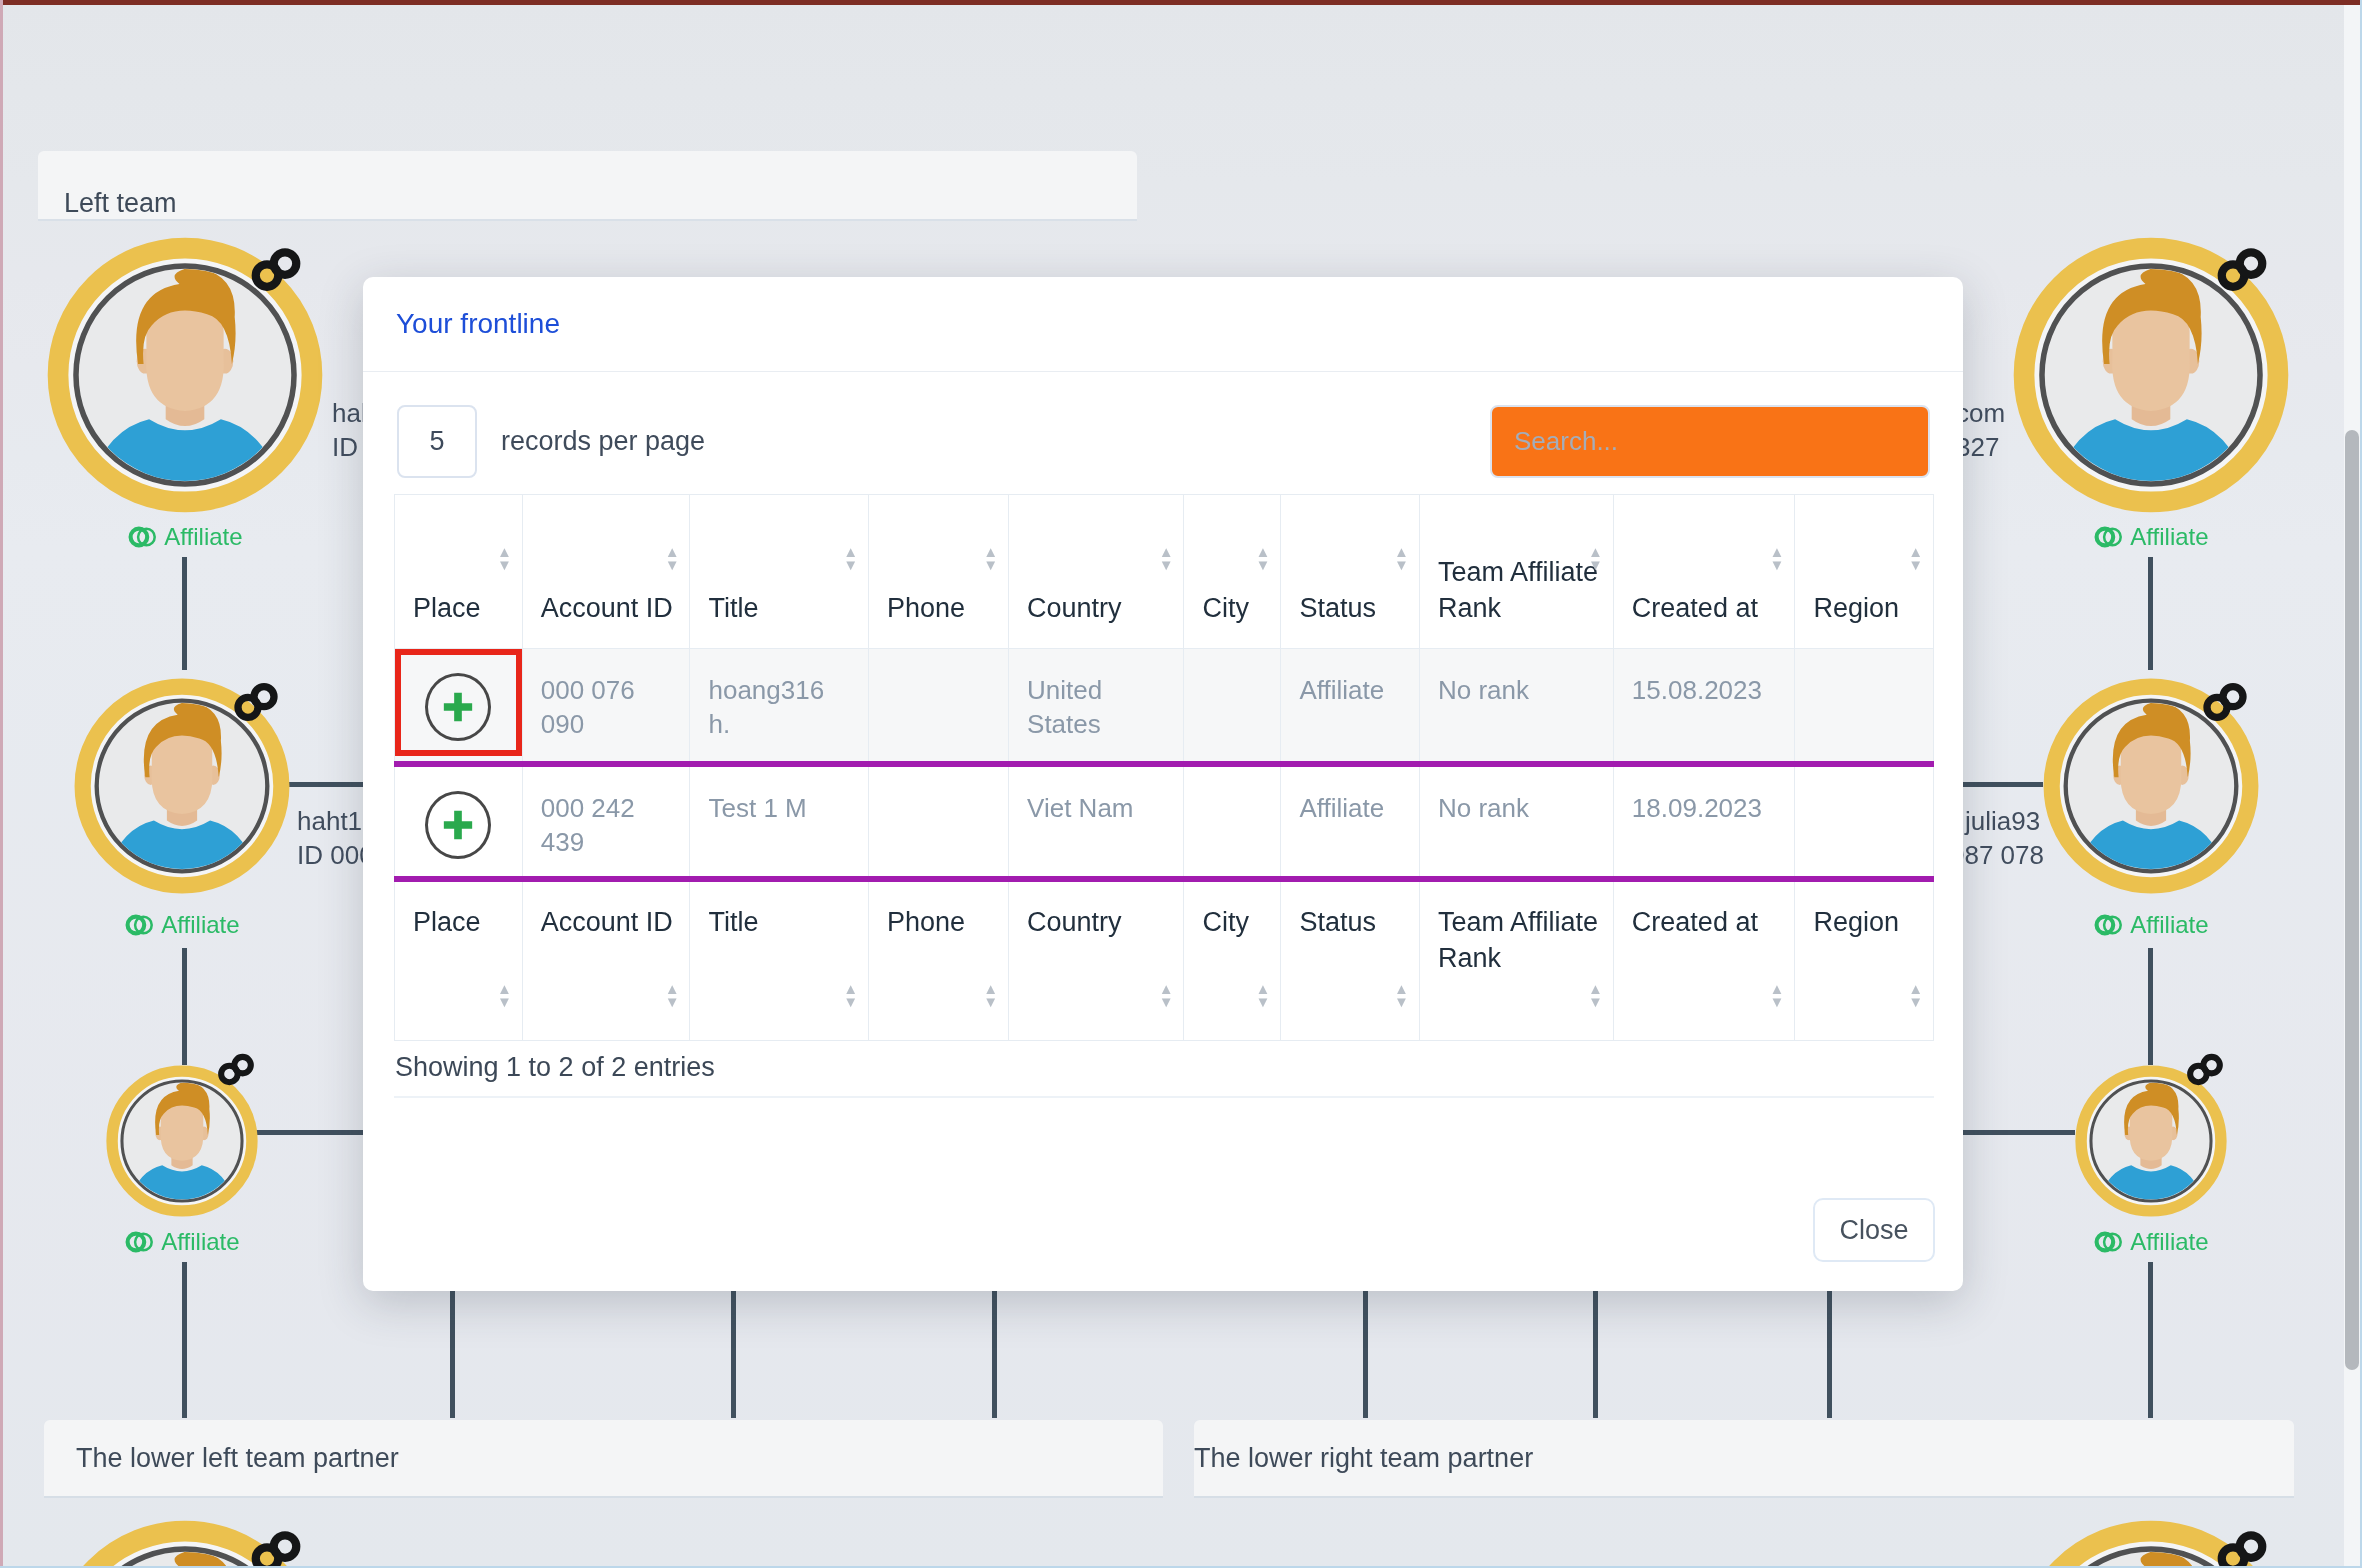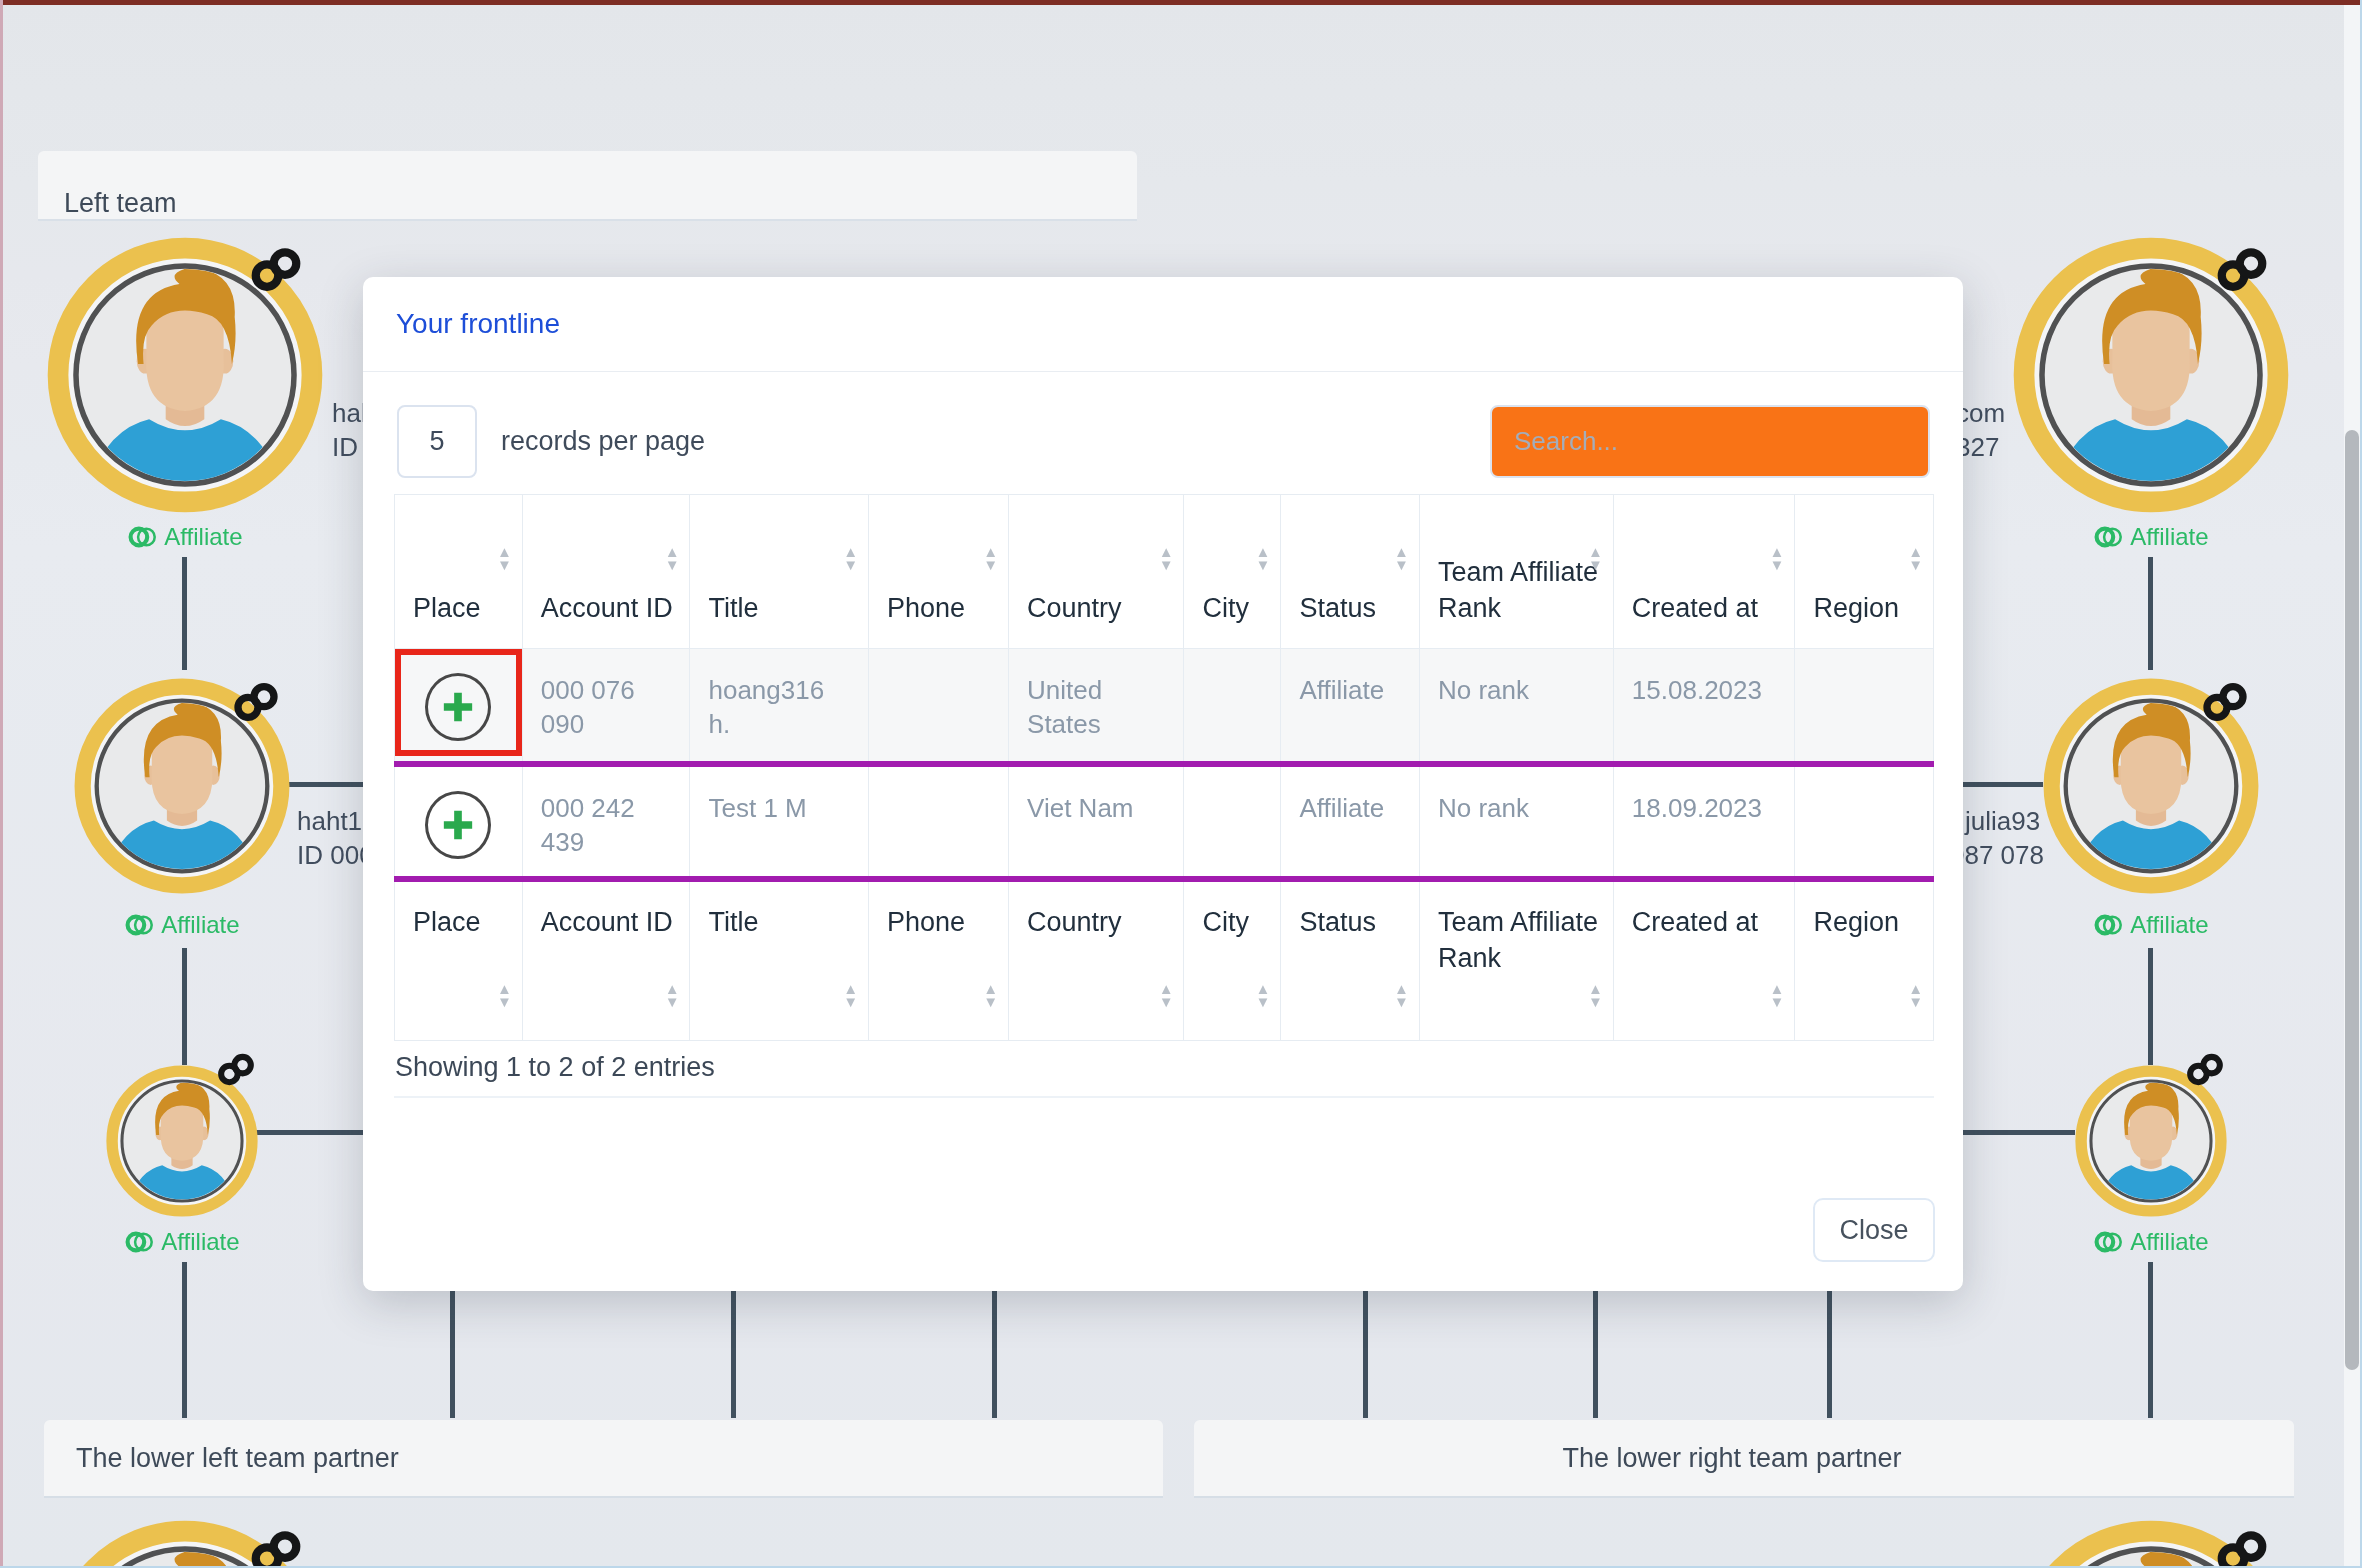--- a/index.html
+++ b/index.html
@@ -20,21 +20,21 @@
               font-size:27px; color:#3c4857; }
   #left-team-bar  { left:38px;  top:151px; width:1099px; padding-left:26px; }
   #right-team-bar { left:1194px; top:151px; width:1100px; justify-content:flex-end; padding-right:24px; }
   .spillover { color:#e8291c; margin-left:10px; }
 
   
   .partner-bar { position:absolute; height:78px; background:#ffffff; border-bottom:2px solid #dfe7ee;
                  border-radius:6px 6px 0 0; display:flex; align-items:center; z-index:2;
                  font-size:27px; color:#3c4857; }
   #lower-left-bar  { left:44px;  top:1420px; width:1119px; padding-left:32px; }
-  #lower-right-bar { left:1194px; top:1420px; width:1100px; justify-content:center; padding-right:24px; }
+  #lower-right-bar { left:1194px; top:1420px; width:1100px; justify-content:flex-start; padding-right:24px; }
 
   
   .line { position:absolute; background:#3e4e5c; z-index:1; }
 
   
   .frag { position:absolute; font-size:26px; color:#3f4b5c; white-space:nowrap; z-index:1; line-height:30px; }
 
   
   .node { position:absolute; z-index:3; cursor:pointer; }
   .node .av { position:absolute; left:0; top:0; width:100%; height:100%; }

